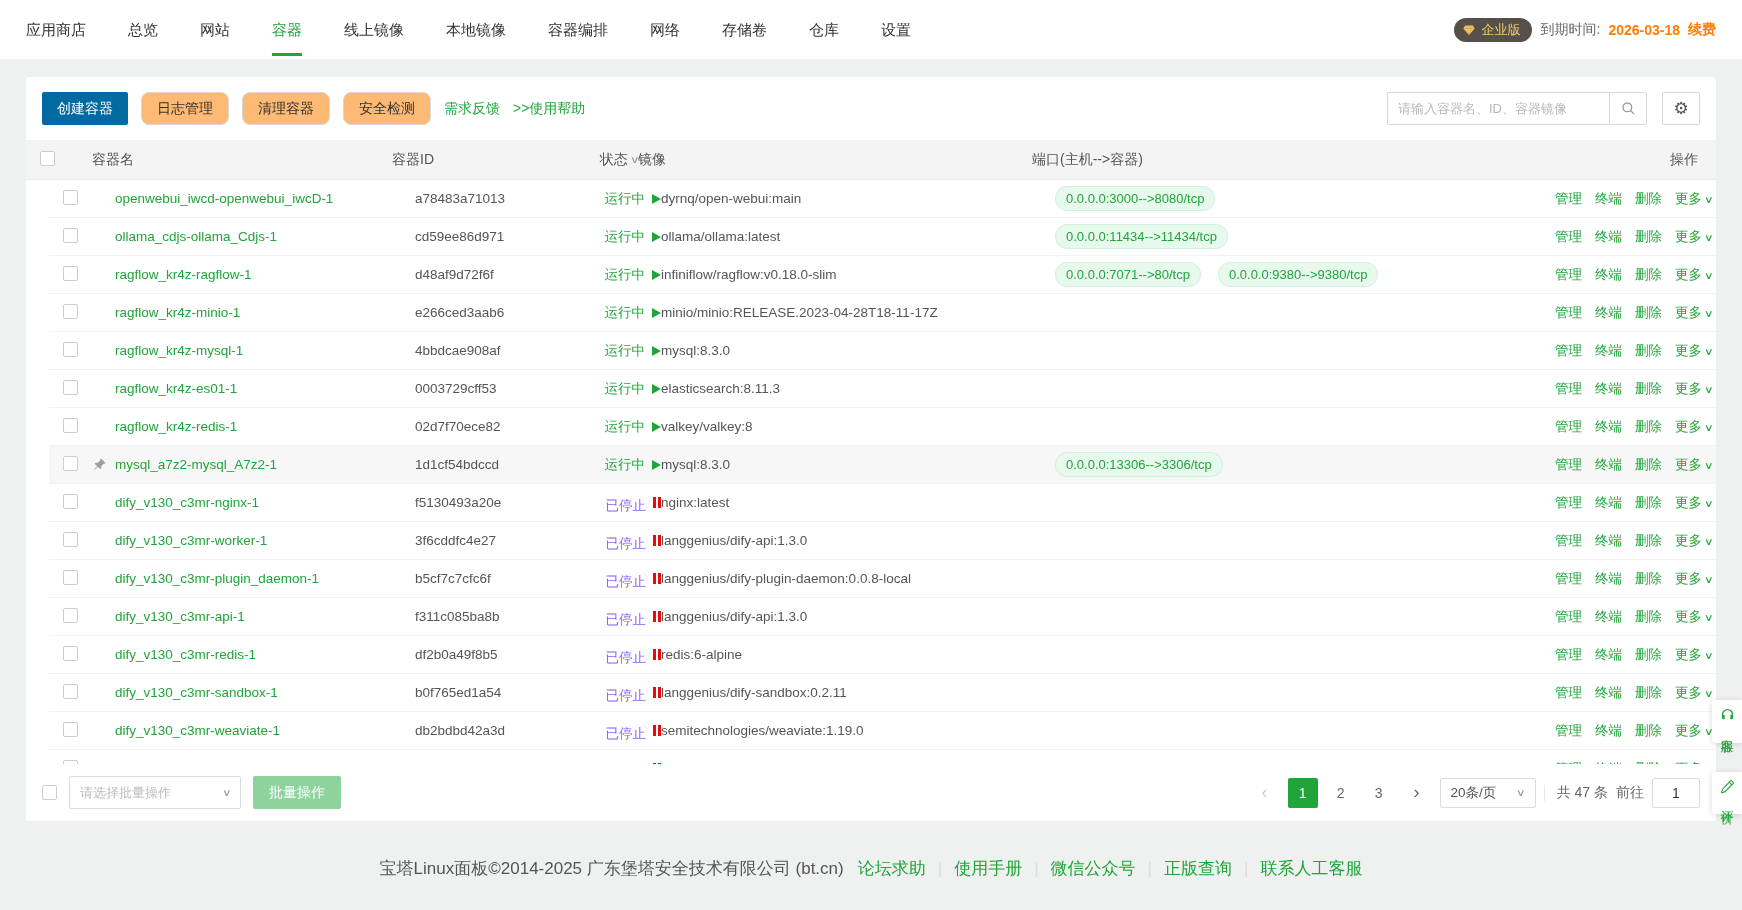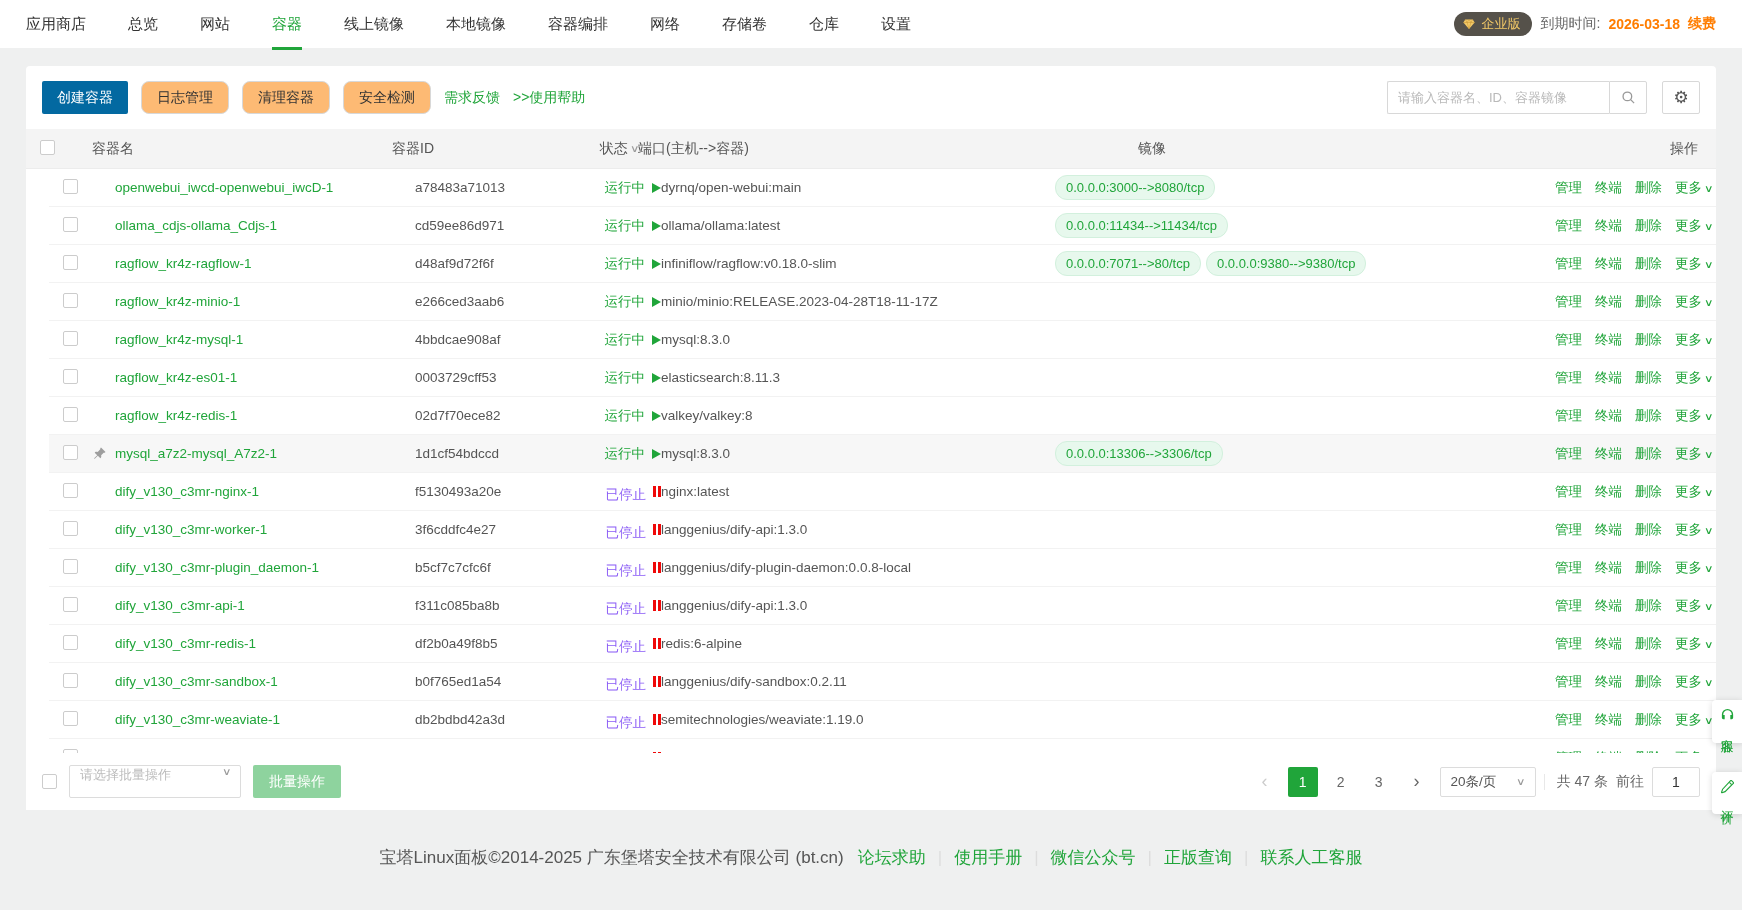--- a/index.html
+++ b/index.html
@@ -5,21 +5,21 @@
   * { box-sizing: border-box; }
   body {
     margin:0; width:1742px; height:910px; overflow:hidden;
     background:#eff0f0;
     font-family:"Liberation Sans","DejaVu Sans",sans-serif;
     position:relative;
   }
   a { text-decoration:none; }
 
   
-  .topnav { height:48px; background:#fff; display:flex; align-items:center; padding:0 26px; }
+  .topnav { height:59px; background:#fff; display:flex; align-items:center; padding:0 26px; }
   .nav-items { display:flex; height:52px; }
   .nav-item { font-size:15px; color:#333; line-height:52px; margin-right:42px; cursor:pointer; position:relative; white-space:nowrap; }
   .nav-item.active { color:#20a53a; }
   .nav-item.active::after { content:""; position:absolute; left:50%; transform:translateX(-50%); bottom:0; width:30px; height:3px; background:#20a53a; }
   .license { margin-left:auto; display:flex; align-items:center; font-size:14px; gap:8px; white-space:nowrap; }
   .badge { display:inline-flex; align-items:center; gap:5px; background:#55514a; color:#f3c967; border-radius:12px; padding:3px 12px 3px 8px; font-size:13px; cursor:pointer; }
   .exp-label { color:#666; }
   .exp-date { color:#ff7d00; font-weight:bold; }
   .renew { color:#ff7d00; font-weight:bold; cursor:pointer; }
 
@@ -52,28 +52,28 @@
   .col-image { width:394px; padding-right:10px; overflow:hidden; white-space:nowrap; }
   .col-ports { width:500px; display:flex; align-items:center; }
   .col-actions { flex:1 1 auto; display:flex; justify-content:flex-end; align-items:center; gap:13px; padding-right:18px; }
   .cb { width:15px; height:15px; border:1px solid #ccc; border-radius:2px; background:#fff; display:inline-block; cursor:pointer; }
   .name-link { color:#20a53a; cursor:pointer; }
   .status.run { color:#20a53a; }
   .status.stop { color:#8b5cf6;margin-top:6px; }
   .play-icon { width:0; height:0; border-left:9px solid #20a53a; border-top:5px solid transparent; border-bottom:5px solid transparent; margin-left:7px; display:inline-block; cursor:pointer; }
   .pause-icon { display:inline-flex; gap:2px; margin-left:7px; cursor:pointer; }
   .pause-icon i { width:3px; height:11px; background:#ef0808; display:block; }
-  .port-badge { background:#e7f8ed; color:#20a53a; border:1px solid #d2f0dd; border-radius:12px; padding:4px 10px; font-size:13px; margin-right:5px; display:inline-block; white-space:nowrap; }
+  .port-badge { background:#e7f8ed; color:#20a53a; border:1px solid #d2f0dd; border-radius:12px; padding:4px 10px; font-size:13px; margin-right:17px; display:inline-block; white-space:nowrap; }
   .act { color:#20a53a; cursor:pointer; white-space:nowrap; }
   .chev { font-size:10px; color:#999; margin-left:3px; display:inline-block; transform:scaleX(1.3); }
   .chev.g { color:#20a53a; }
 
   
   .batch-bar { display:flex; align-items:center; padding:12px 16px; gap:12px; background:#fff; }
-  .batch-select { width:172px; height:33px; border:1px solid #dcdcdc; border-radius:2px; display:flex; justify-content:space-between; padding:0 10px; color:#bbb; font-size:13px; background:#fff; cursor:pointer; }
+  .batch-select { width:172px; height:33px; border:1px solid #dcdcdc; border-radius:2px; display:flex; align-items:center; justify-content:space-between; padding:0 10px; color:#bbb; font-size:13px; background:#fff; cursor:pointer; }
   .batch-btn { background:#8ed39e; color:#fff; border:none; height:33px; padding:0 16px; border-radius:2px; font-size:14px; cursor:pointer; font-family:inherit; }
   .pagination { margin-left:auto; display:flex; align-items:center; gap:8px; color:#666; font-size:14px; }
   .pg-arrow { width:30px; height:30px; display:flex; align-items:center; justify-content:center; font-size:18px; color:#666; cursor:pointer; }
   .pg-arrow.prev { color:#ccc; }
   .pg-nums { display:flex; gap:8px; }
   .pg-num { width:30px; height:30px; display:flex; align-items:center; justify-content:center; border-radius:2px; cursor:pointer; color:#666; }
   .pg-num.active { background:#20a53a; color:#fff; }
   .vdiv { width:1px; height:16px; background:#e8e8e8; }
   .size-select { height:30px; border:1px solid #dcdcdc; border-radius:2px; display:flex; align-items:center; gap:18px; padding:0 10px; font-size:13.5px; color:#555; cursor:pointer; }
   .goto-input { width:48px; height:30px; border:1px solid #dcdcdc; border-radius:2px; text-align:center; font-size:14px; color:#333; outline:none; font-family:inherit; }
@@ -148,22 +148,22 @@
 
   <div class="t-header">
     <div class="col col-check"><span class="cb"></span></div>
     <div class="col col-pin"></div>
     <div class="col col-name">容器名</div>
     <div class="col col-id">容器ID</div>
     <div class="col col-status">
         <span>状态</span>
         <span class="chev">∨</span>
       </div>
+    <div class="col col-image">镜像</div>
     <div class="col col-ports">端口(主机--&gt;容器)</div>
-    <div class="col col-image">镜像</div>
     <div class="col col-actions">操作</div>
   </div>
 
   <div class="rows-clip">
       <div class="t-row">
         <div class="col col-check"><span class="cb"></span></div>
         <div class="col col-pin"></div>
         <div class="col col-name"><a class="name-link">openwebui_iwcd-openwebui_iwcD-1</a></div>
         <div class="col col-id">a78483a71013</div>
         <div class="col col-status">

